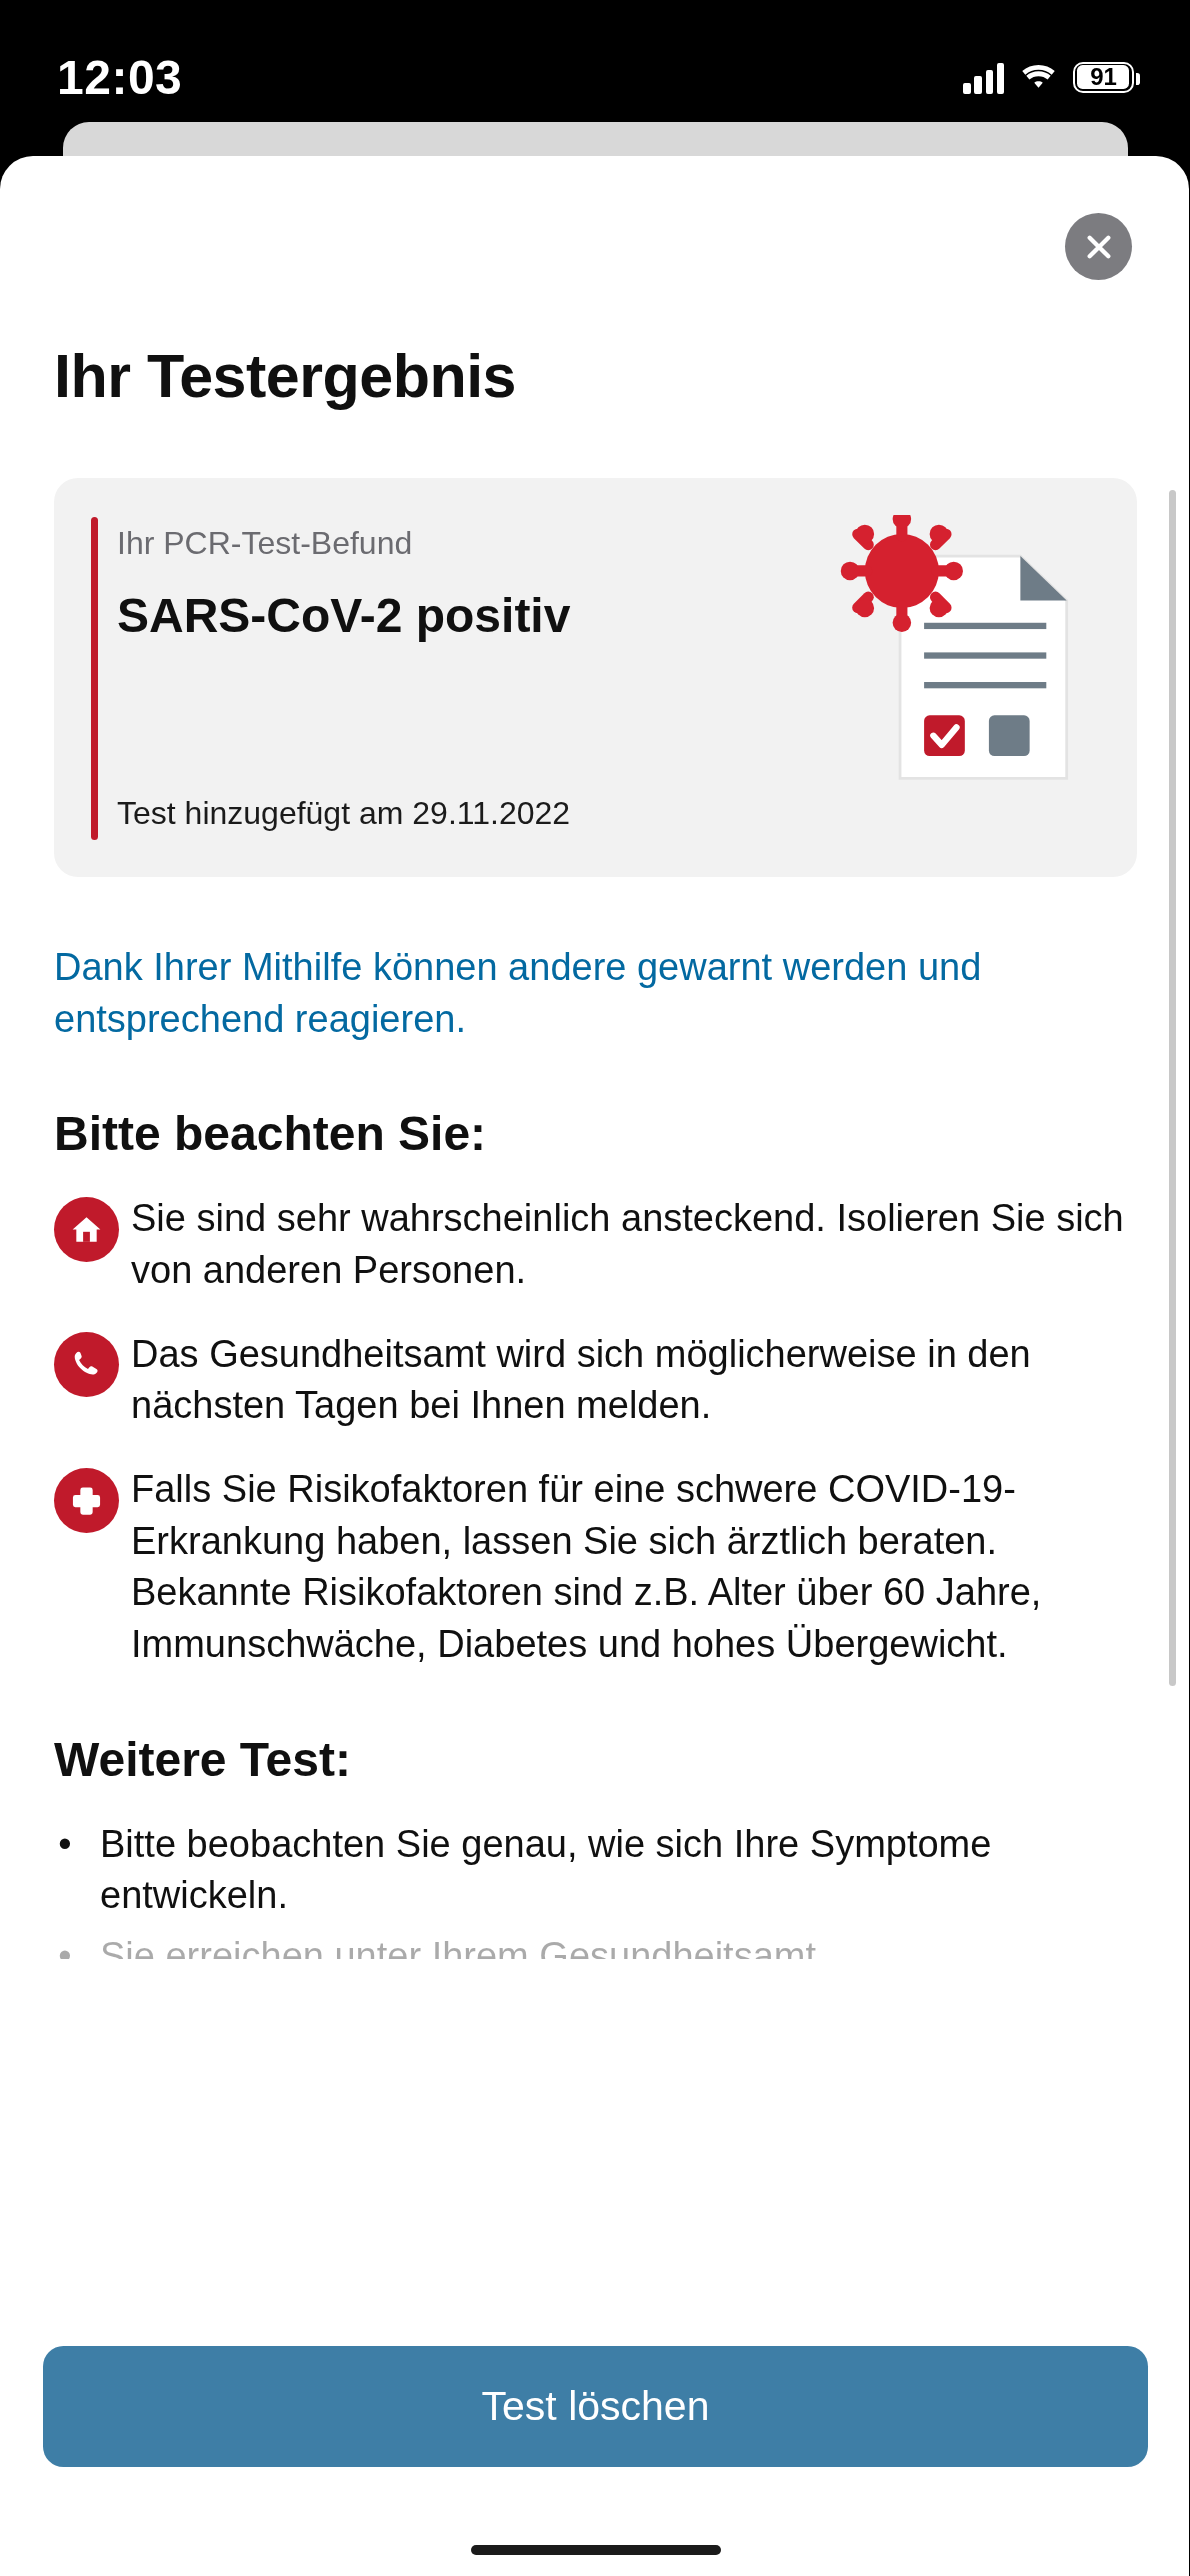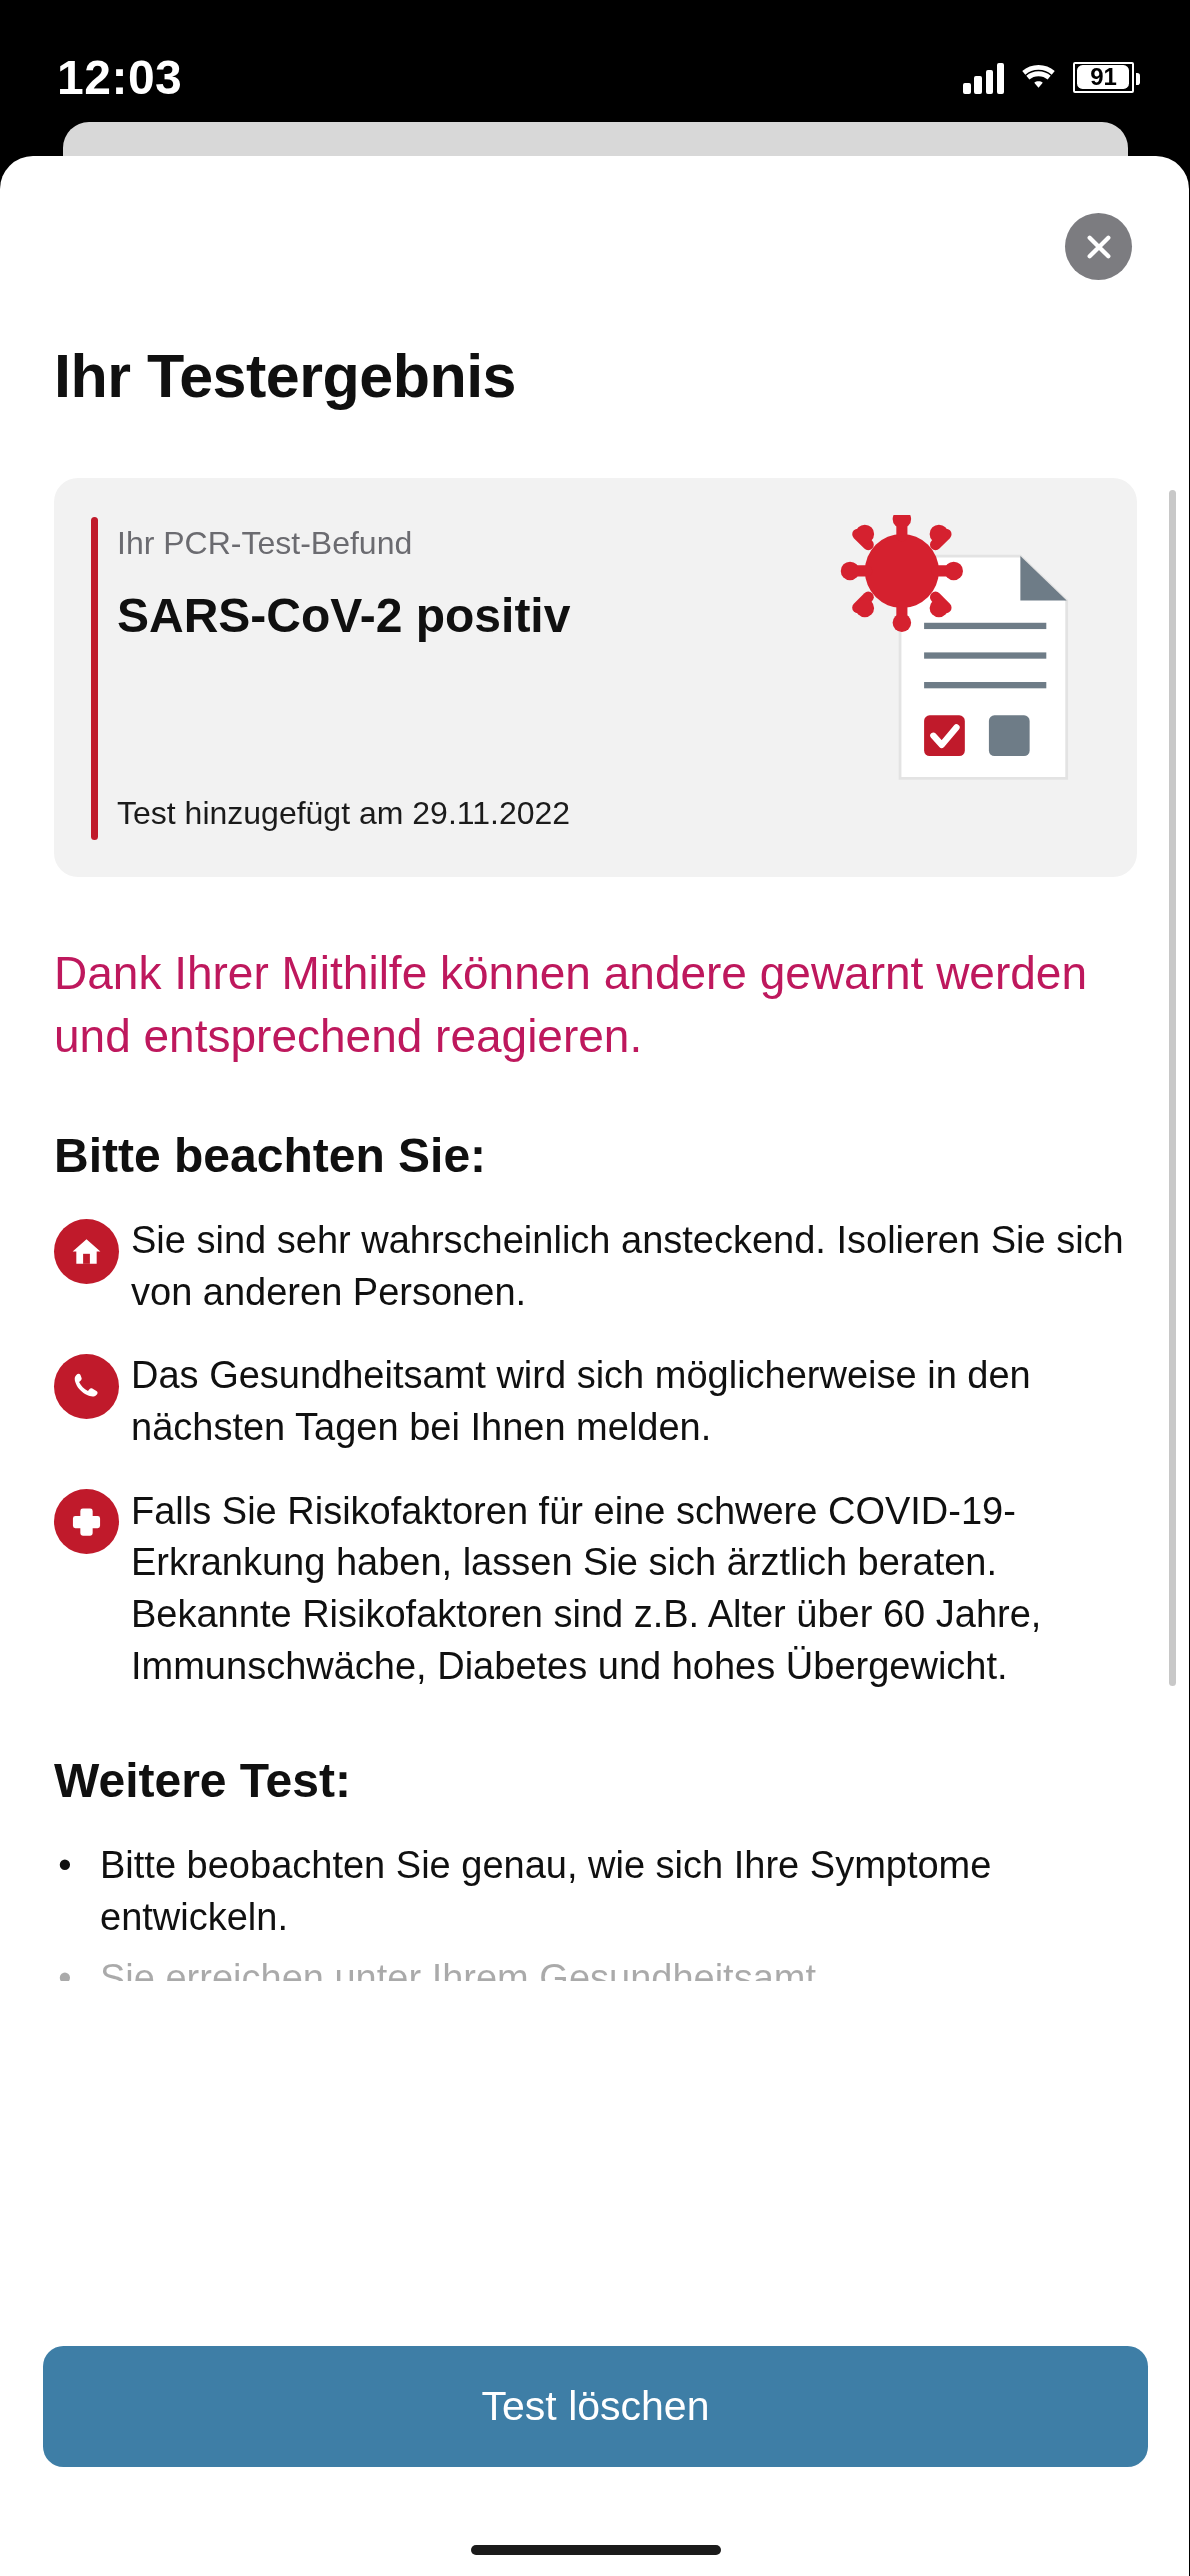--- a/index.html
+++ b/index.html
@@ -58,21 +58,21 @@
   .cellular span:nth-child(3) { height: 24px; }
   .cellular span:nth-child(4) { height: 31px; background: #ffffff; }
 
   .wifi-icon { width: 39px; height: 30px; }
 
   .battery {
     position: relative;
     width: 61px;
     height: 31px;
     border: 2.8px solid #ffffff;
-    border-radius: 2px;
+    border-radius: 10px;
     display: flex;
     align-items: center;
     justify-content: center;
   }
   .battery::after {
     content: "";
     position: absolute;
     right: -8.3px;
     top: 9.3px;
     width: 4.6px;
@@ -193,23 +193,23 @@
     position: absolute;
     right: 37px;
     top: 37px;
     width: 287px;
     height: 297px;
   }
 
   
   .lead {
     margin-top: 65px;
-    font-size: 46px;
+    font-size: 38px;
     line-height: 1.36;
-    color: #be185d;
+    color: #0369a1;
   }
 
   .section-heading {
     margin-top: 61px;
     font-size: 48px;
     font-weight: 700;
     color: #101010;
   }
 
   .notice-list { margin-top: 32px; }

